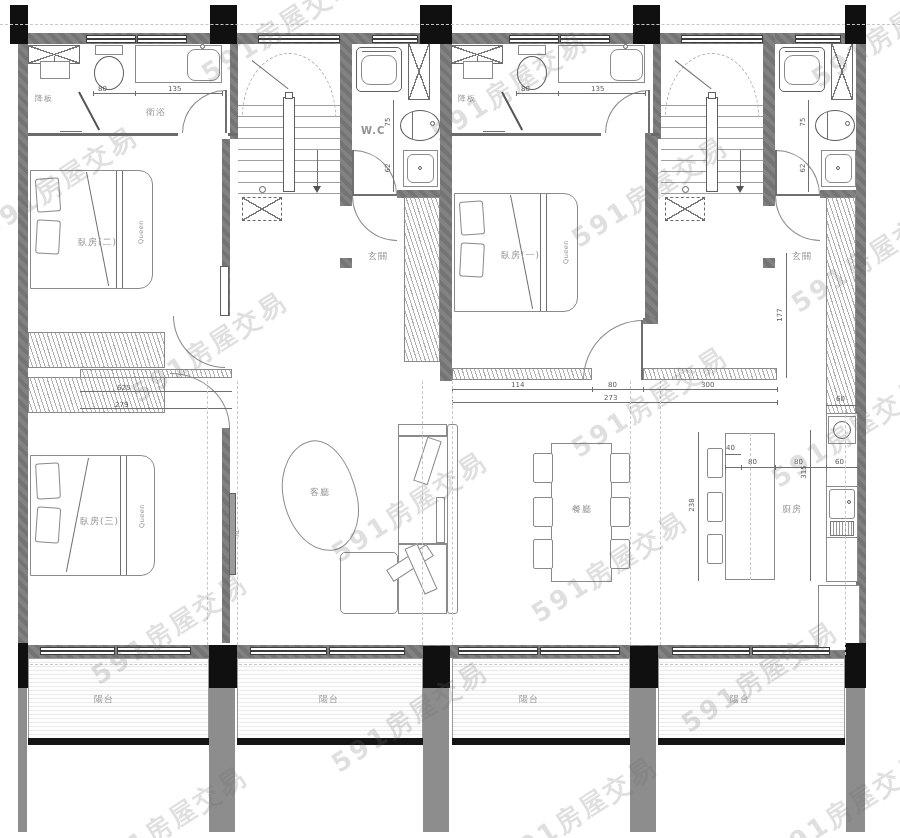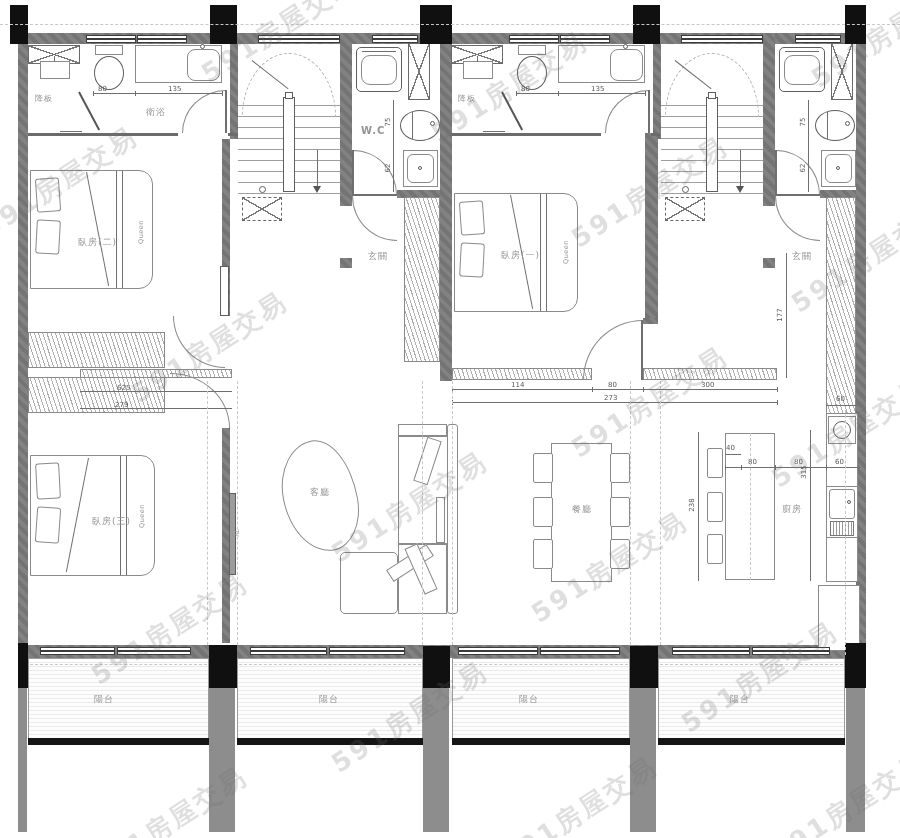--- a/index.html
+++ b/index.html
@@ -273,21 +273,21 @@
   <div class="blk" style="left:658px;top:738px;width:187px;height:7px;"></div>
 
   <span class="lbl" style="left:146px;top:107px;">衛浴</span>
   <span class="lbl" style="left:35px;top:94px;font-size:8px;">降板</span>
   <span class="lbl" style="left:458px;top:94px;font-size:8px;">降板</span>
   <span class="lbl" style="left:361px;top:126px;font-size:10px;font-weight:bold;">W.C</span>
   <span class="lbl" style="left:368px;top:251px;">玄關</span>
   <span class="lbl" style="left:792px;top:251px;">玄關</span>
   <span class="lbl" style="left:78px;top:237px;">臥房(二)</span>
   <span class="lbl" style="left:501px;top:250px;">臥房(一)</span>
-  <span class="lbl" style="left:80px;top:516px;margin-left:12px;">臥房(三)</span>
+  <span class="lbl" style="left:80px;top:516px;">臥房(三)</span>
   <span class="lbl" style="left:310px;top:487px;">客廳</span>
   <span class="lbl" style="left:572px;top:504px;">餐廳</span>
   <span class="lbl" style="left:782px;top:504px;">廚房</span>
   <span class="lbl" style="left:94px;top:694px;">陽台</span>
   <span class="lbl" style="left:319px;top:694px;">陽台</span>
   <span class="lbl" style="left:519px;top:694px;">陽台</span>
   <span class="lbl" style="left:730px;top:694px;">陽台</span>
   <span class="qn" style="left:129px;top:228px;">Queen</span>
   <span class="qn" style="left:554px;top:248px;">Queen</span>
   <span class="qn" style="left:130px;top:512px;">Queen</span>

